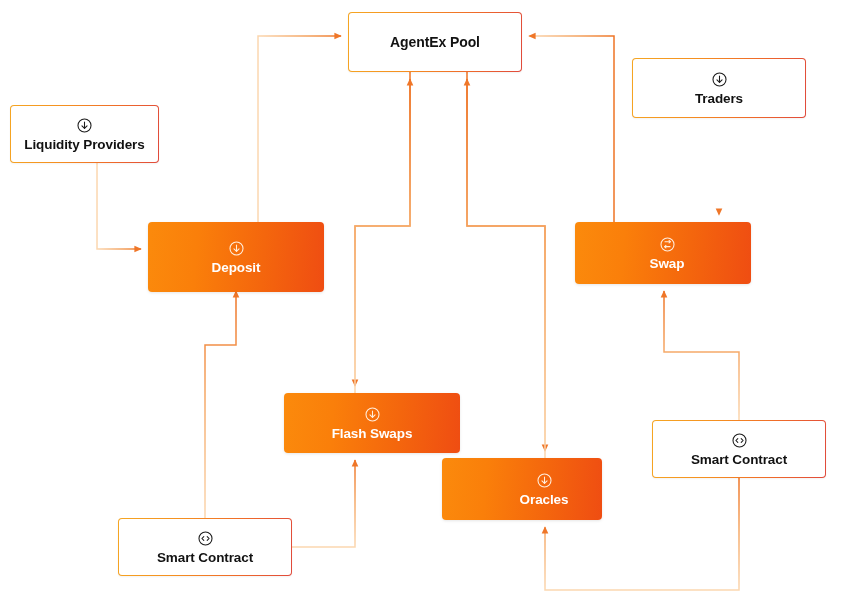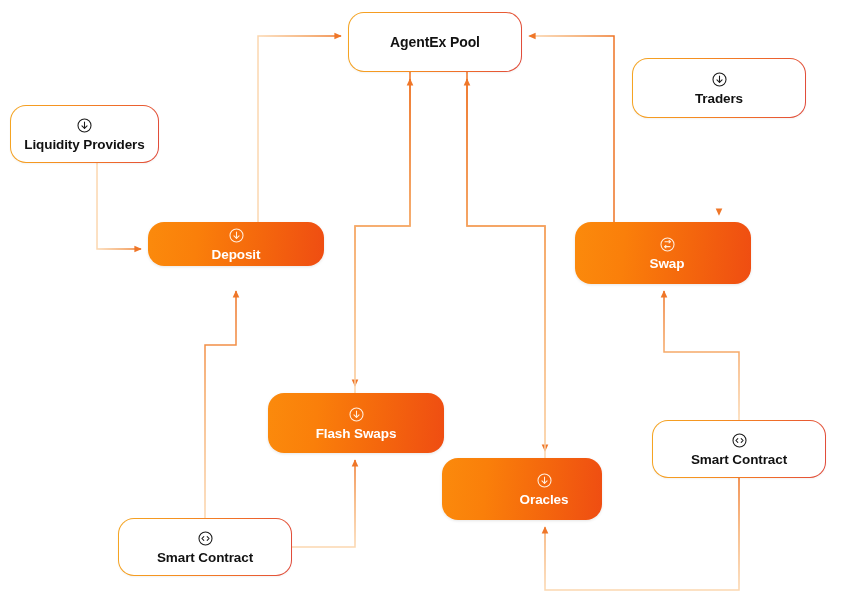--- a/index.html
+++ b/index.html
@@ -6,21 +6,21 @@
   body{
     width:860px;height:597px;
     font-family:"Liberation Sans", sans-serif;
     position:relative;overflow:hidden;
   }
   #canvas{position:absolute;inset:0;width:860px;height:597px;}
   svg.edges{position:absolute;left:0;top:0;width:860px;height:597px;pointer-events:none;}
 
   .node{
     position:absolute;box-sizing:border-box;
-    border-radius:16px;
+    border-radius:4px;
     display:flex;flex-direction:column;
     align-items:center;justify-content:center;
     text-align:center;
   }
   .node .icon{display:block;line-height:0;margin-bottom:3px;}
   .node .label{
     font-weight:bold;font-size:13.5px;letter-spacing:-0.1px;
     white-space:nowrap;
   }
 
@@ -99,39 +99,39 @@
         <span class="label">Traders</span>
       </div>
       <div class="node outline" style="left: 10px; top: 105px; width: 149px; height: 58px;">
         <span class="icon"><svg width="17" height="17" viewBox="0 0 24 24" fill="none" stroke-width="1.5" stroke-linecap="round" stroke-linejoin="round">
             <circle cx="12" cy="12" r="9.2"></circle>
             <line x1="12" y1="7" x2="12" y2="16"></line>
             <polyline points="8.4,12.6 12,16.2 15.6,12.6"></polyline>
           </svg></span>
         <span class="label">Liquidity Providers</span>
       </div>
-      <div class="node filled" style="left: 148px; top: 222px; width: 176px; height: 44px;">
+      <div class="node filled" style="left: 148px; top: 222px; width: 176px; height: 70px;">
         <span class="icon"><svg width="17" height="17" viewBox="0 0 24 24" fill="none" stroke-width="1.5" stroke-linecap="round" stroke-linejoin="round">
             <circle cx="12" cy="12" r="9.2"></circle>
             <line x1="12" y1="7" x2="12" y2="16"></line>
             <polyline points="8.4,12.6 12,16.2 15.6,12.6"></polyline>
           </svg></span>
         <span class="label">Deposit</span>
       </div>
       <div class="node filled" style="left: 575px; top: 222px; width: 176px; height: 62px; padding-left: 8px;">
         <span class="icon"><svg width="17" height="17" viewBox="0 0 24 24" fill="none" stroke-width="1.5" stroke-linecap="round" stroke-linejoin="round">
             <circle cx="12" cy="12" r="9.2"></circle>
             <polyline points="8.4,8 16,8"></polyline>
             <polyline points="14.2,6.2 16,8 14.2,9.8"></polyline>
             <polyline points="15.6,15 8,15"></polyline>
             <polyline points="9.8,13.2 8,15 9.8,16.8"></polyline>
           </svg></span>
         <span class="label">Swap</span>
       </div>
-      <div class="node filled" style="left: 268px; top: 393px; width: 176px; height: 60px;">
+      <div class="node filled" style="left: 284px; top: 393px; width: 176px; height: 60px;">
         <span class="icon"><svg width="17" height="17" viewBox="0 0 24 24" fill="none" stroke-width="1.5" stroke-linecap="round" stroke-linejoin="round">
             <circle cx="12" cy="12" r="9.2"></circle>
             <line x1="12" y1="7" x2="12" y2="16"></line>
             <polyline points="8.4,12.6 12,16.2 15.6,12.6"></polyline>
           </svg></span>
         <span class="label">Flash Swaps</span>
       </div>
       <div class="node filled" style="left: 442px; top: 458px; width: 160px; height: 62px; padding-left: 44px;">
         <span class="icon"><svg width="17" height="17" viewBox="0 0 24 24" fill="none" stroke-width="1.5" stroke-linecap="round" stroke-linejoin="round">
             <circle cx="12" cy="12" r="9.2"></circle>

